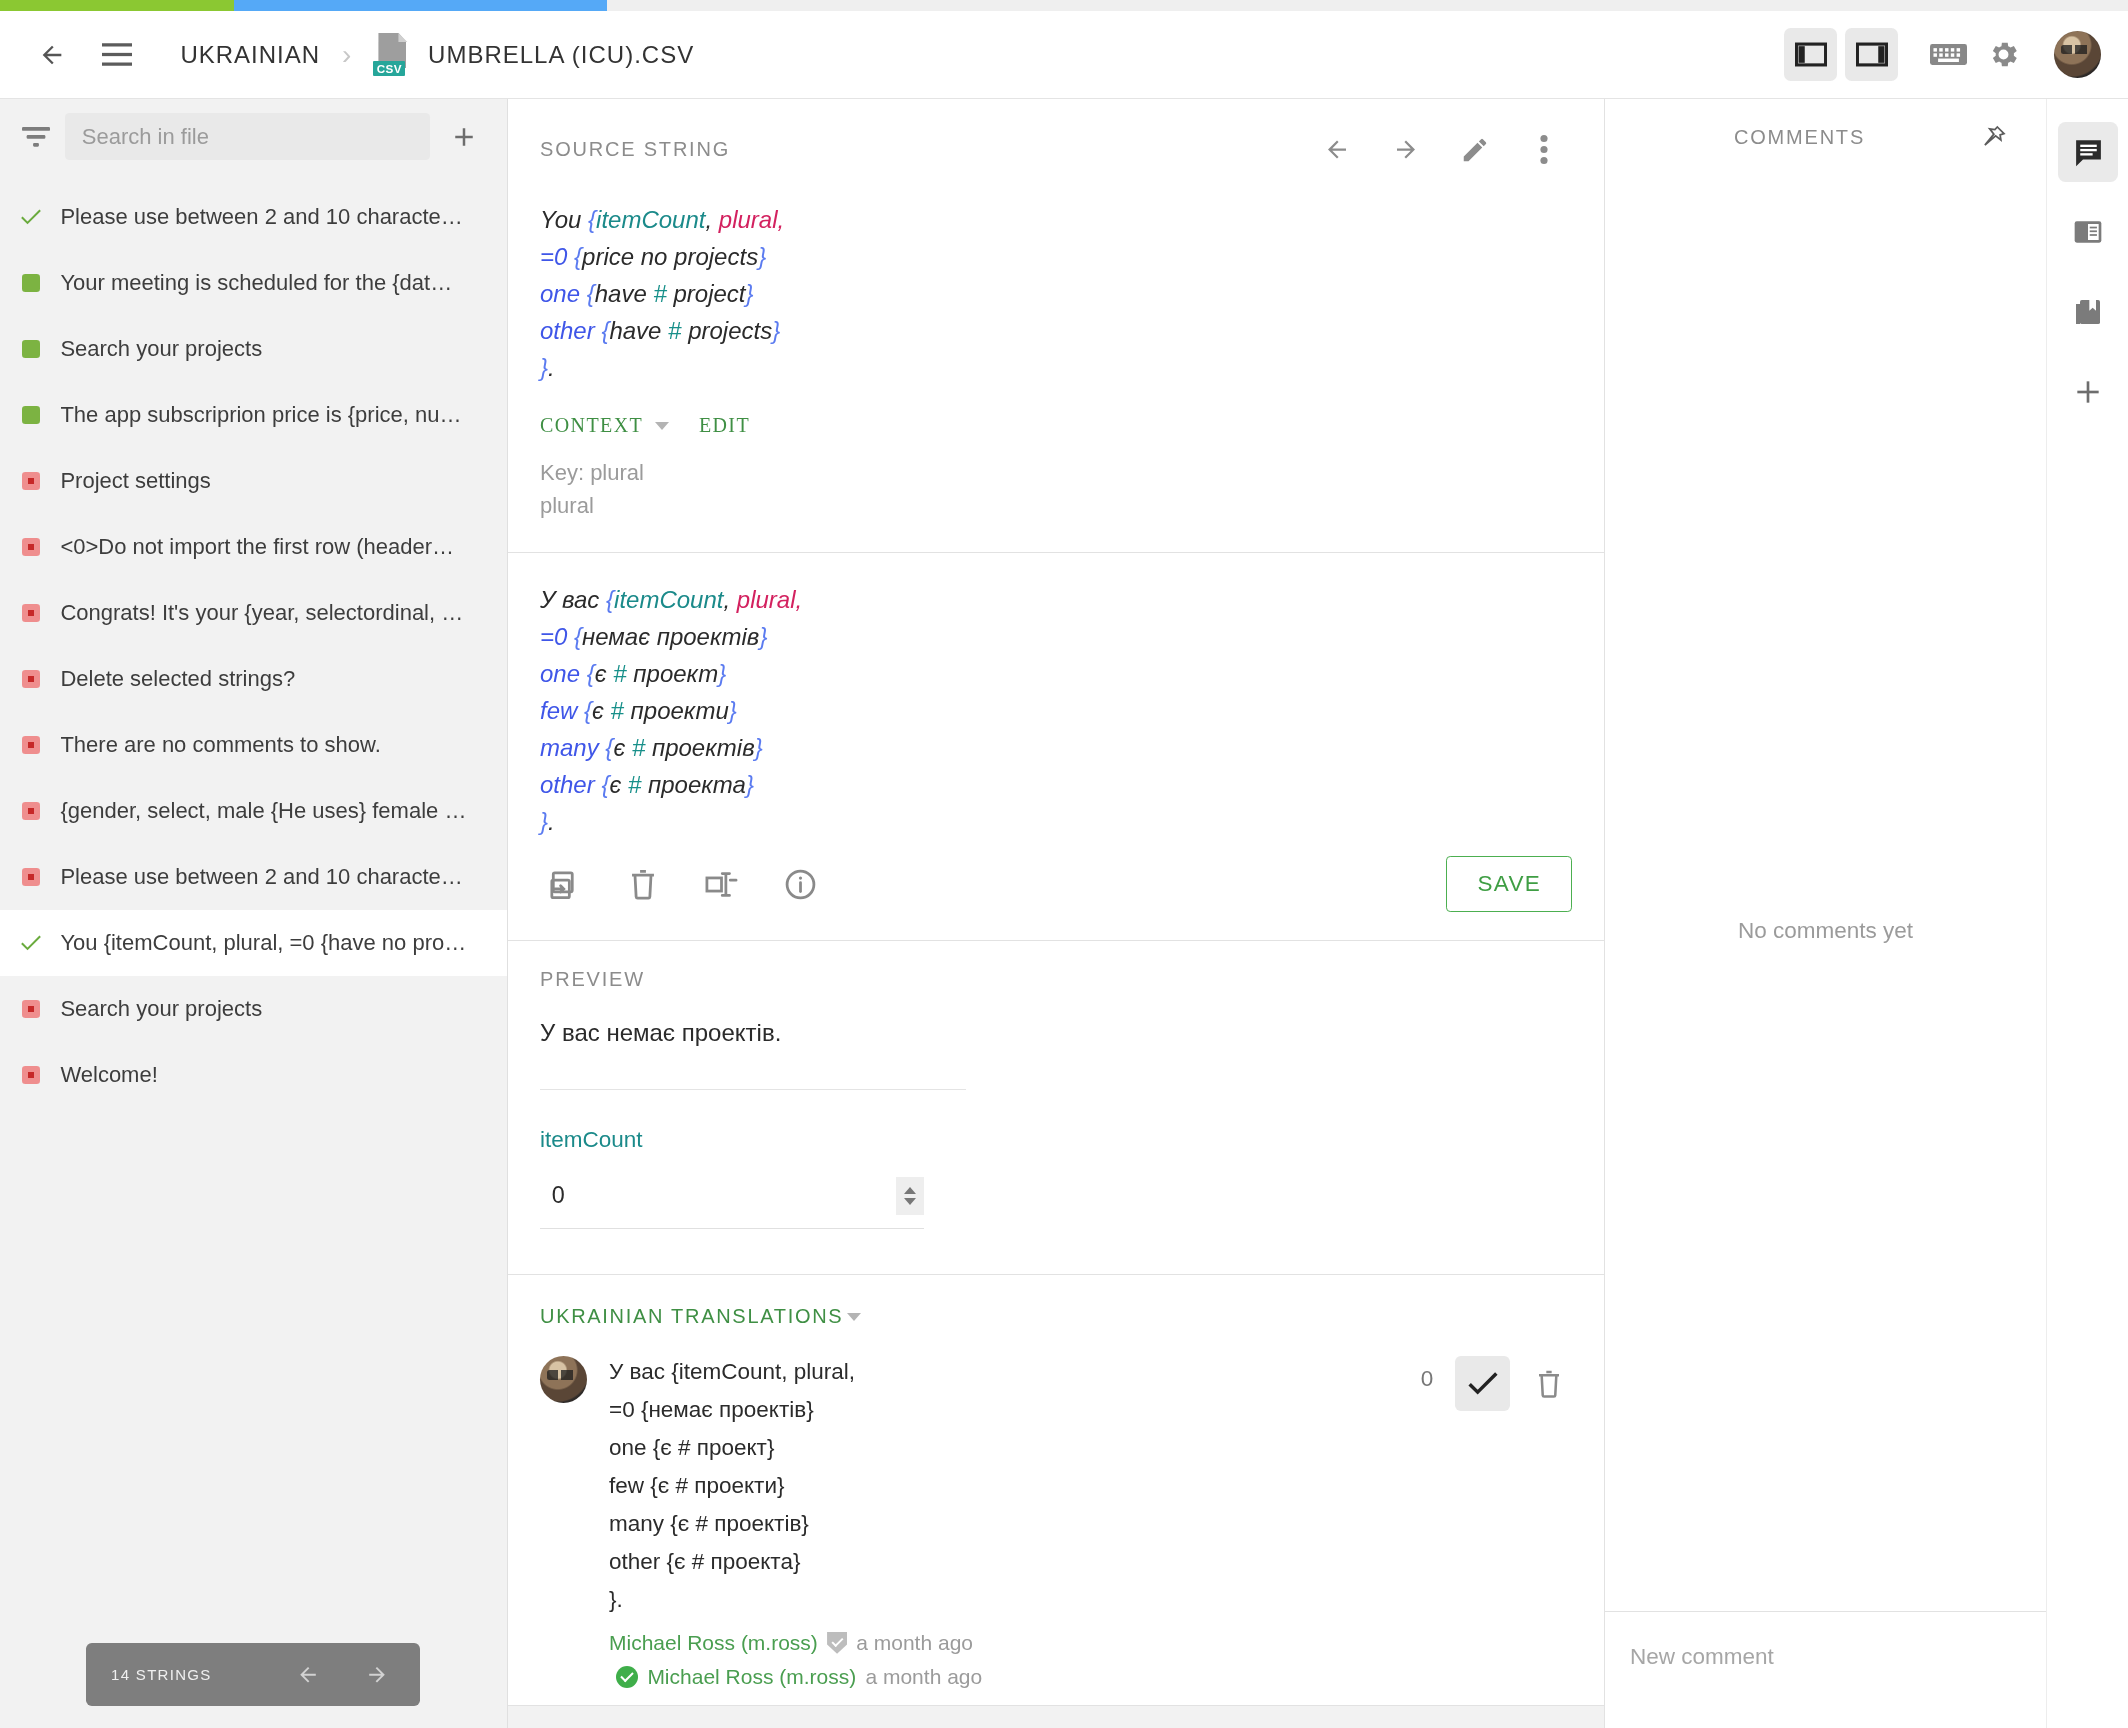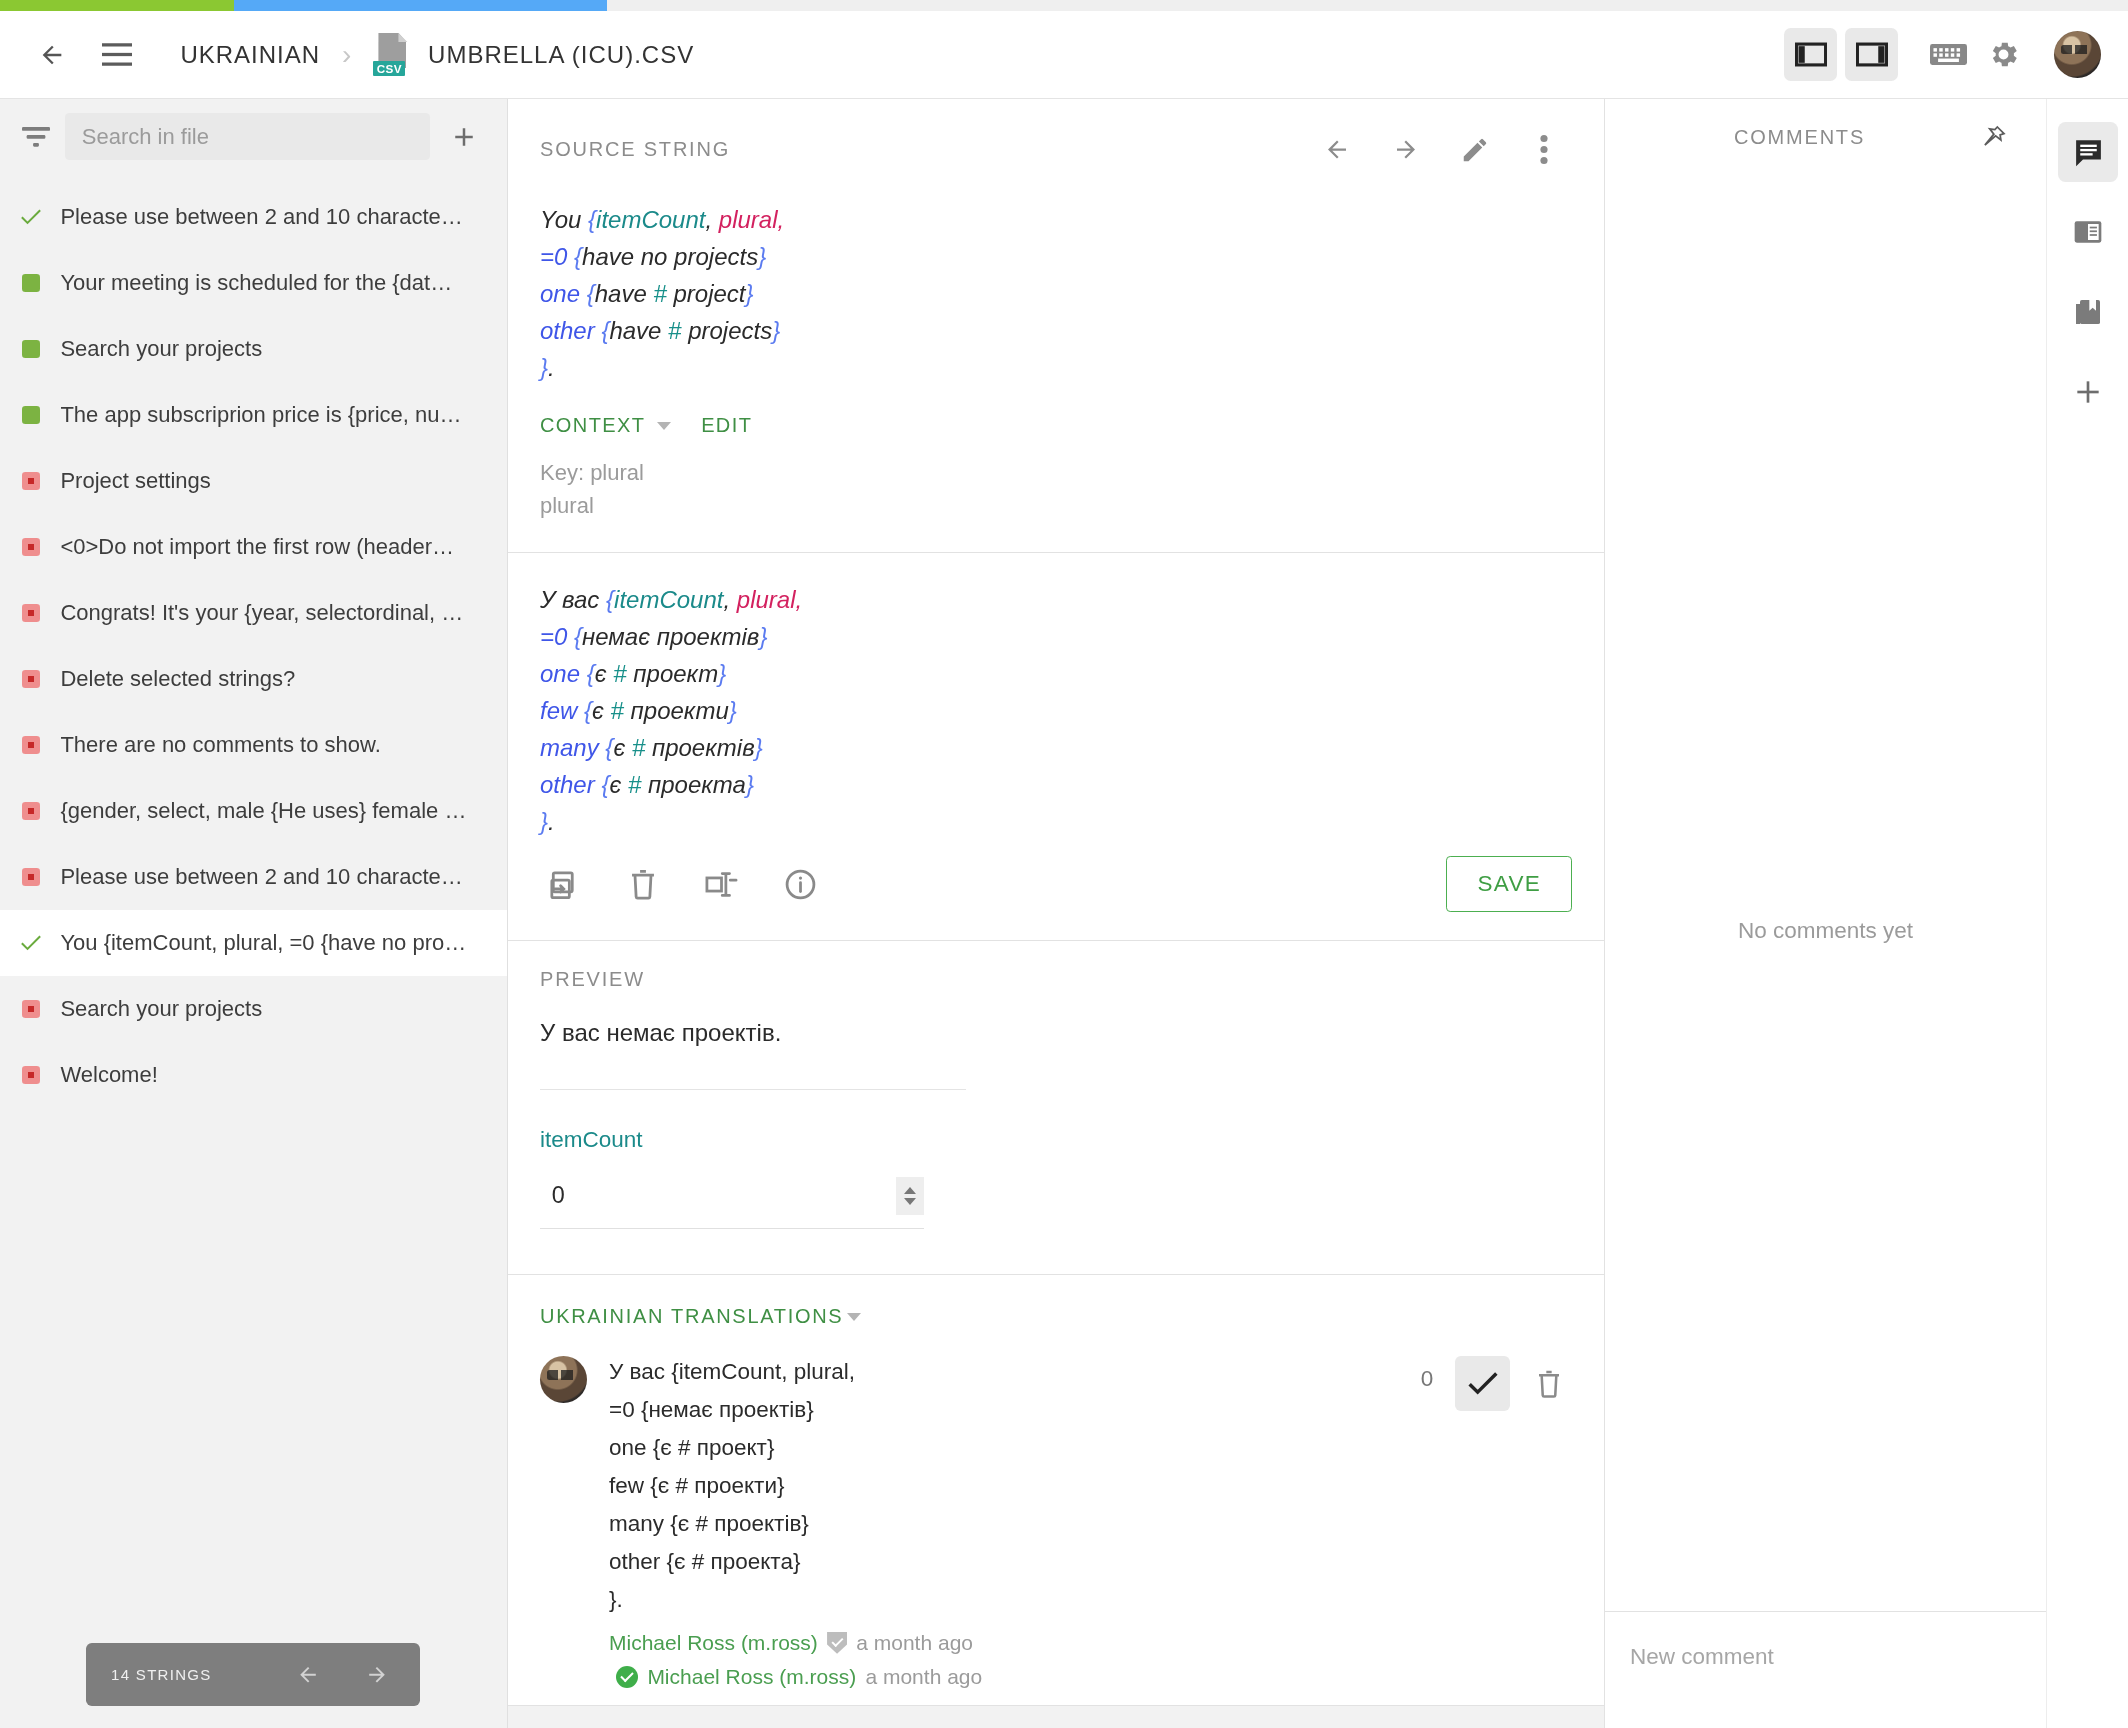--- a/index.html
+++ b/index.html
@@ -124,21 +124,21 @@
 
   .src-text, .tgt-text {
     padding: 28px 33px 8.3px 32px; font-size: 24px; line-height: 37px; color: #2b2b2b; font-style: italic;
   }
   .tok-brace { color: #5b7bf0; }
   .tok-var { color: #1b8a8a; }
   .tok-kw { color: #d3215f; }
   .tok-sel { color: #3f56e8; }
   .tok-hash { color: #18908a; }
 
-  .ctx-row { display: flex; align-items: center; gap: 11.7px; padding: 20px 32px 0 32px; }
+  .ctx-row { display: flex; align-items: center; gap: 11.7px; padding: 20px 32px 0 32px; font-family: Liberation Serif, serif; }
   .ctx-link { color: #3f8f44; font-size: 20px; letter-spacing: 1.4px; cursor: pointer; }
   .caret-dn { width: 0; height: 0; border-left: 7.5px solid transparent; border-right: 7.5px solid transparent; border-top: 8.3px solid #b4b4b4; }
   .ctx-body { padding: 18.4px 32px 30px 32px; color: #9b9b9b; font-size: 22px; line-height: 33px; }
 
   .tgt-toolbar { display: flex; align-items: center; padding: 8.3px 32px 28px 32px; }
   .tgt-toolbar .tools { display: flex; align-items: center; gap: 32px; flex: 1 1 auto; }
   .save-btn {
     border: 1.7px solid #4caf50; color: #3f9e44; background: #fff; border-radius: 4.2px;
     font-family: inherit; font-size: 22.5px; letter-spacing: 1.3px; font-weight: 500;
     padding: 14px 30px; cursor: pointer;
@@ -484,21 +484,21 @@
                     <circle cx="3" cy="4" r="2.6" fill="#8c8c8c"></circle>
                     <circle cx="3" cy="12" r="2.6" fill="#8c8c8c"></circle>
                     <circle cx="3" cy="20" r="2.6" fill="#8c8c8c"></circle>
                   </svg>
               </span>
             </span>
           </div>
         </div>
         <div class="src-text" id="source-text">
             <div><span>You </span><span class="tok-brace">{</span><span class="tok-var">itemCount</span><span>, </span><span class="tok-kw">plural</span><span class="tok-kw">,</span></div>
-            <div><span class="tok-sel">=0 </span><span class="tok-brace">{</span><span>have no projects</span><span class="tok-brace">}</span></div>
+            <div><span class="tok-sel">=0 </span><span class="tok-brace">{</span><span>price no projects</span><span class="tok-brace">}</span></div>
             <div><span class="tok-sel">one </span><span class="tok-brace">{</span><span>have </span><span class="tok-hash">#</span><span> project</span><span class="tok-brace">}</span></div>
             <div><span class="tok-sel">other </span><span class="tok-brace">{</span><span>have </span><span class="tok-hash">#</span><span> projects</span><span class="tok-brace">}</span></div>
             <div><span class="tok-brace">}</span><span>.</span></div>
           </div>
         <div class="ctx-row">
           <span class="ctx-link">CONTEXT</span>
           <span class="caret-dn"></span>
           <span class="ctx-link" style="margin-left:18.4px">EDIT</span>
         </div>
         <div class="ctx-body">

